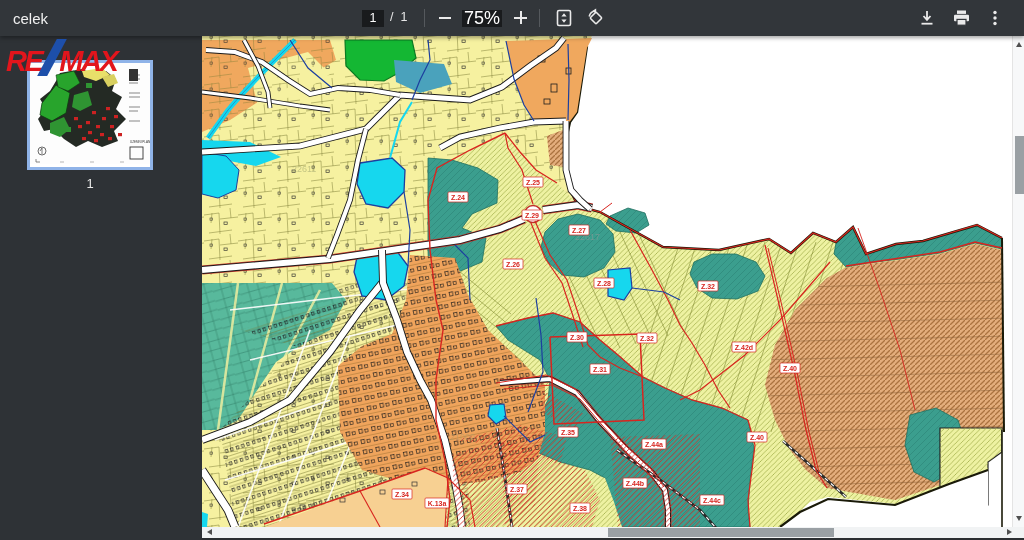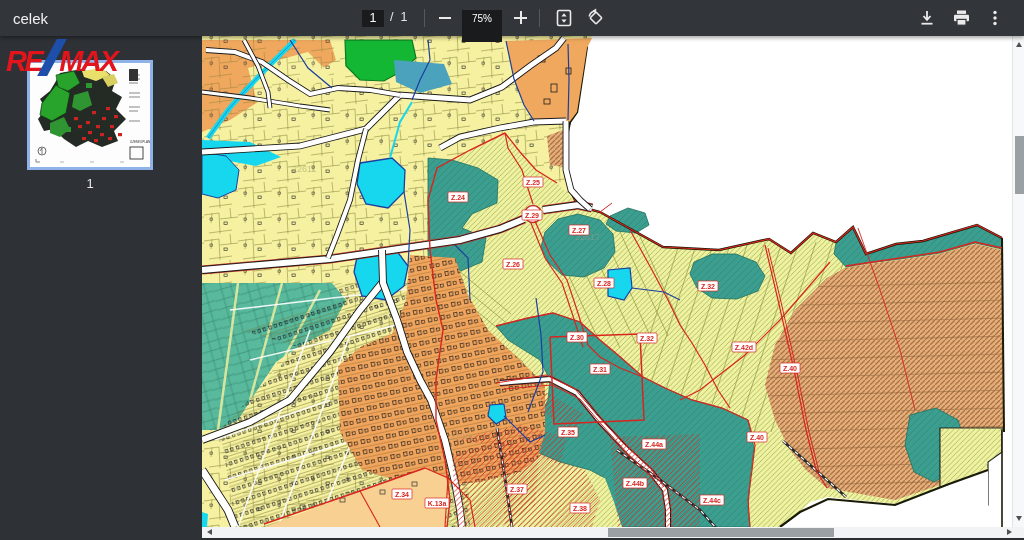--- a/index.html
+++ b/index.html
@@ -4,21 +4,21 @@
 *{box-sizing:border-box}
 #toolbar{position:absolute;left:0;top:0;width:1024px;height:36px;background:#32363a;z-index:30;box-shadow:0 2px 4px rgba(0,0,0,0.35);}
 #sidebar{position:absolute;left:0;top:36px;width:202px;height:504px;background:#2e3236;z-index:20;}
 #maparea{position:absolute;left:202px;top:36px;width:810px;height:491px;background:#fff;overflow:hidden;z-index:1;}
 .tt{color:#f1f1f1;font-size:15px;position:absolute;top:10px;left:13px;}
 .pgbox{position:absolute;left:362px;top:10px;width:22px;height:17px;background:#191b1d;color:#fff;font-size:12.5px;text-align:center;line-height:17px;}
 .pgtot{position:absolute;left:390px;top:10px;color:#e8e8e8;font-size:12.5px;}
 .sep1{position:absolute;left:424px;top:9px;width:1px;height:18px;background:#55595d;}
 .sep2{position:absolute;left:539px;top:9px;width:1px;height:18px;background:#55595d;}
 .minus{position:absolute;left:439px;top:17px;width:12px;height:2px;background:#eaeaea;}
-.zoombox{position:absolute;left:462px;top:10px;width:40px;height:32px;background:#191b1d;color:#fff;font-size:10px;text-align:center;line-height:17px;}
+.zoombox{position:absolute;left:462px;top:10px;width:40px;height:17px;background:#191b1d;color:#fff;font-size:18px;text-align:center;line-height:17px;}
 .plus{position:absolute;left:514px;top:11px;width:13px;height:13px;}
 .plus:before{content:"";position:absolute;left:5.5px;top:0;width:2px;height:13px;background:#eaeaea;}
 .plus:after{content:"";position:absolute;left:0;top:5.5px;width:13px;height:2px;background:#eaeaea;}
 .icfit{position:absolute;left:555px;top:9px;}
 .icrot{position:absolute;left:586px;top:8px;}
 .icdl{position:absolute;left:918px;top:9px;}
 .icpr{position:absolute;left:952px;top:9px;}
 .icdots{position:absolute;left:986px;top:9px;}
 #thumbwrap{position:absolute;left:27px;top:60px;width:126px;height:110px;background:#8fb3e8;z-index:21;}
 #thumbpage{position:absolute;left:3px;top:3px;width:120px;height:104px;background:#fff;}

